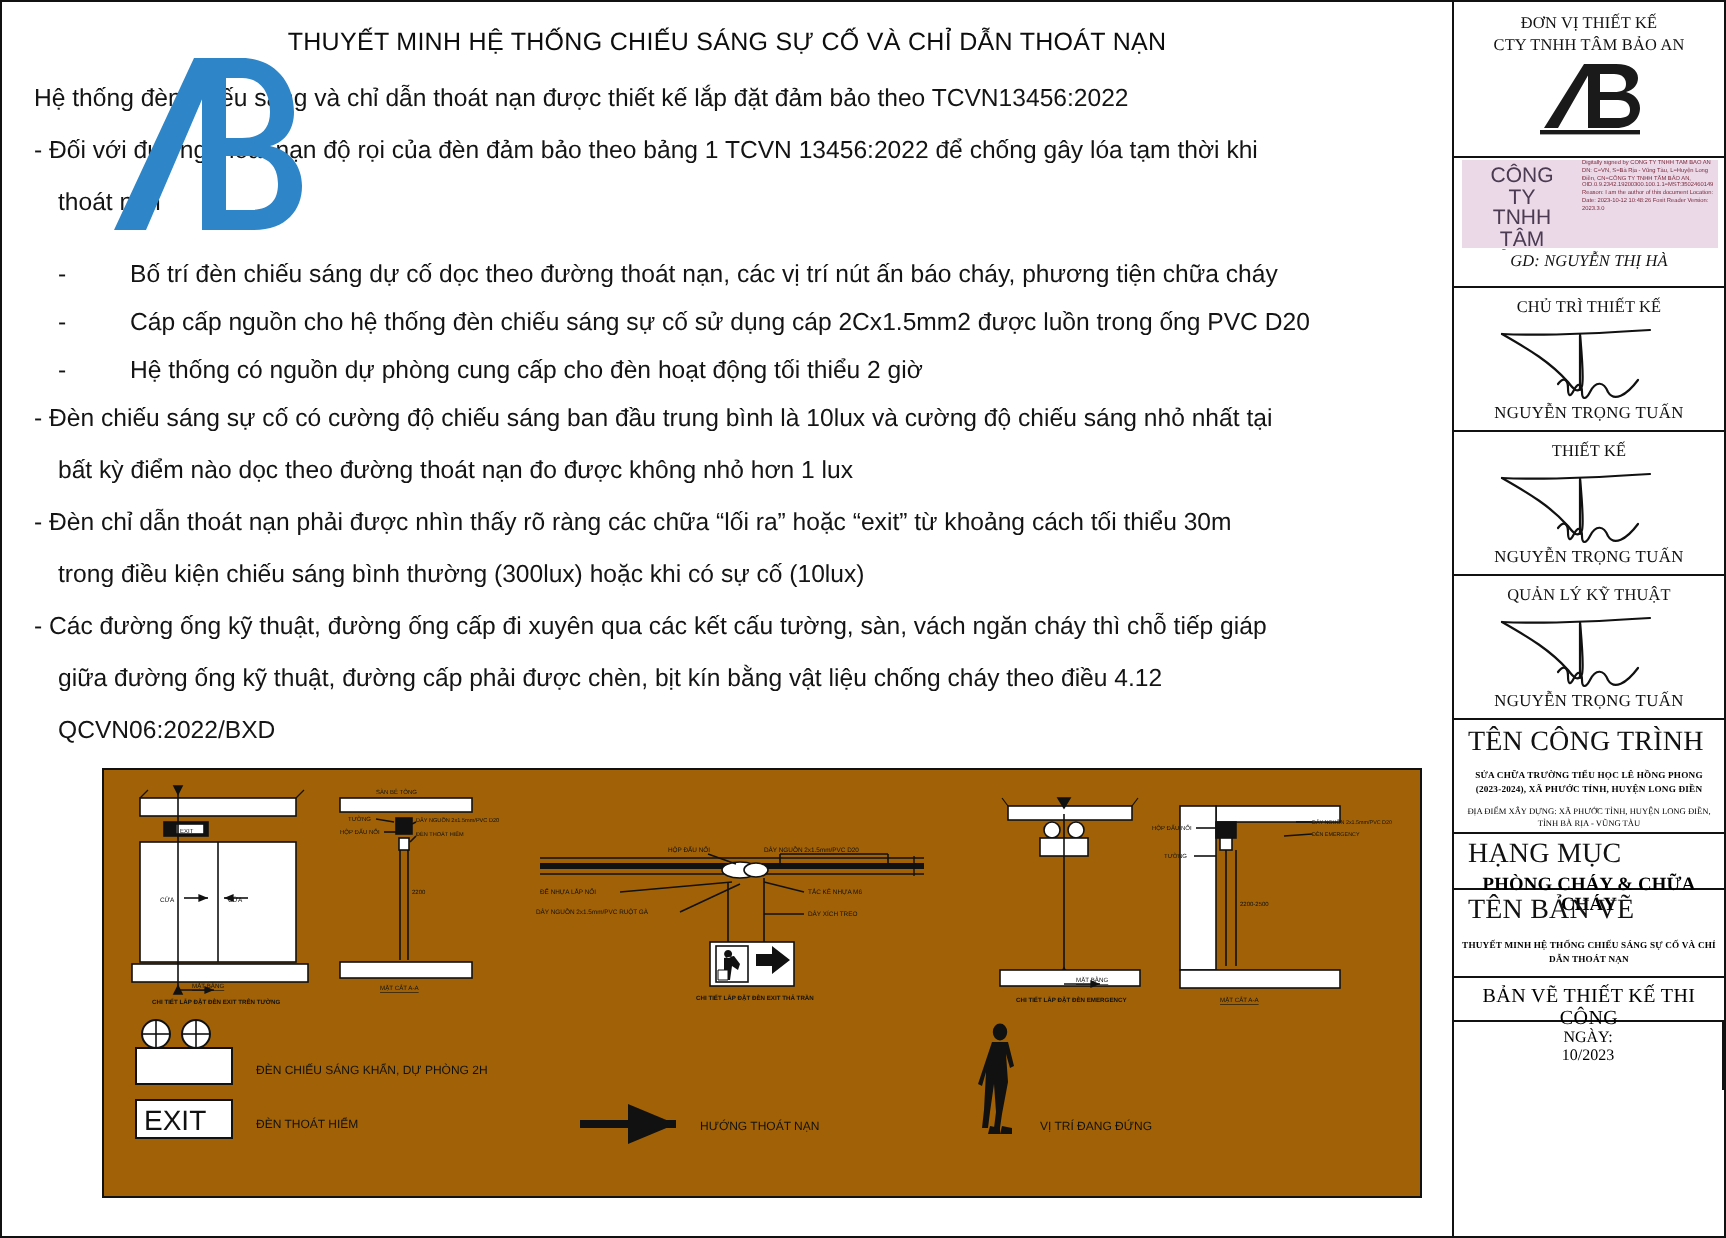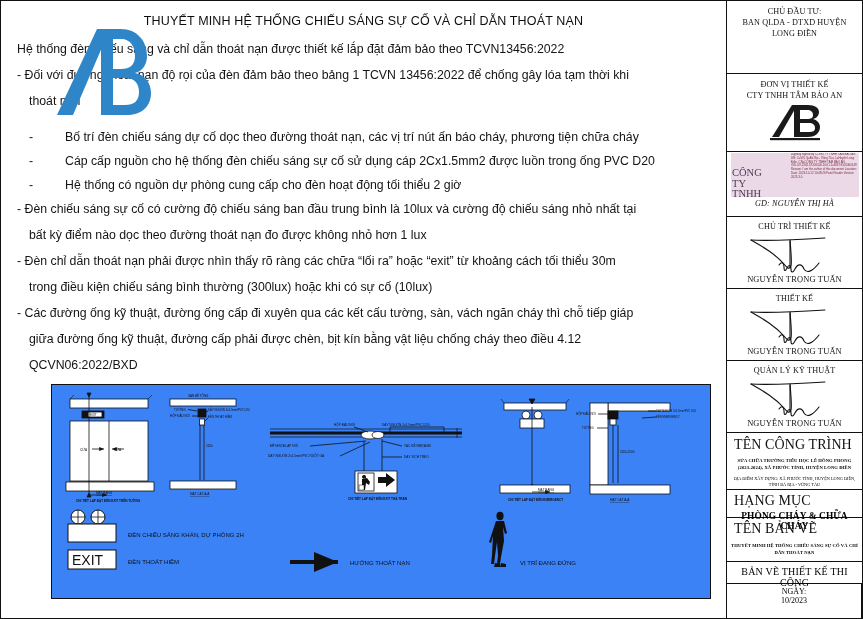--- a/index.html
+++ b/index.html
@@ -63,21 +63,21 @@
     pointer-events: none;
     z-index: 5;
   }
 
   
   .drawing {
     position: absolute;
     left: 50px; top: 383px;
     width: 660px; height: 215px;
     border: 1px solid #111;
-    background: #3b82f6;
+    background: #a16207;
   }
   .dwg-svg { display: block; }
 
   
   .titleblock {
     width: 137px; height: 619px;
     border: 1px solid #111;
     border-left: 1px solid #111;
     display: flex;
     flex-direction: column;
@@ -133,27 +133,27 @@
     position: relative;
     width: 100%; height: 46px;
     overflow: hidden;
   }
   .stamp-bg {
     position: absolute; left: 4px; top: 1px;
     width: 128px; height: 44px;
     background: rgba(218,185,214,0.55);
   }
   .stamp-txt {
-    position: absolute; left: 5px; top: 16px;
+    position: absolute; left: 5px; top: 4px;
     width: 58px;
-    font-family: Liberation Serif, serif;
+    font-family: Liberation Sans, sans-serif;
     font-size: 10.5px;
     line-height: 1.02;
     color: #4a3b52;
-    text-align: left;
+    text-align: center;
     font-weight: 500;
   }
   .stamp-meta {
     position: absolute; left: 64px; top: 1px;
     width: 68px;
     font-size: 2.9px;
     line-height: 1.32;
     color: #7a2a3a;
     text-align: left;
     font-family: "Liberation Sans", sans-serif;
@@ -348,24 +348,20 @@
             <path d="M449 178 l5 1 l0 3 l-6 0 z"></path>
           </g>
           <text x="468" y="180" fill="#111" stroke="none" font-size="6">VỊ TRÍ ĐANG ĐỨNG</text>
         </g>
       </svg>
     </div>
   </div>
 
   <div class="titleblock">
 
-    <div class="tb-cell tb-investor">
-      <div class="tb-lbl">CHỦ ĐẦU TƯ:</div>
-      <div class="tb-lbl">BAN QLDA - DTXD HUYỆN LONG ĐIỀN</div>
-    </div>
 
     <div class="tb-cell tb-designer">
       <div class="tb-lbl">ĐƠN VỊ THIẾT KẾ</div>
       <div class="tb-lbl">CTY TNHH TÂM BẢO AN</div>
       <svg class="logo-svg" width="58" height="38" viewBox="0 0 58 38">
         <g fill="#1a1a1a">
           <path d="M26 2 L6 34 L13 34 L29 6 L28 34 L33 34 L33 2 Z"></path>
           <path d="M28 2 L28 34 L42 34 C50 34 54 29 54 24 C54 20 51 17 47 16 C51 15 53 12 53 9 C53 5 49 2 42 2 Z M34 7 L41 7 C45 7 47 9 47 12 C47 15 45 16 41 16 L34 16 Z M34 20 L43 20 C47 20 49 22 49 25 C49 28 47 29 43 29 L34 29 Z"></path>
           <rect x="4" y="35" width="50" height="2.2"></rect>
         </g>

